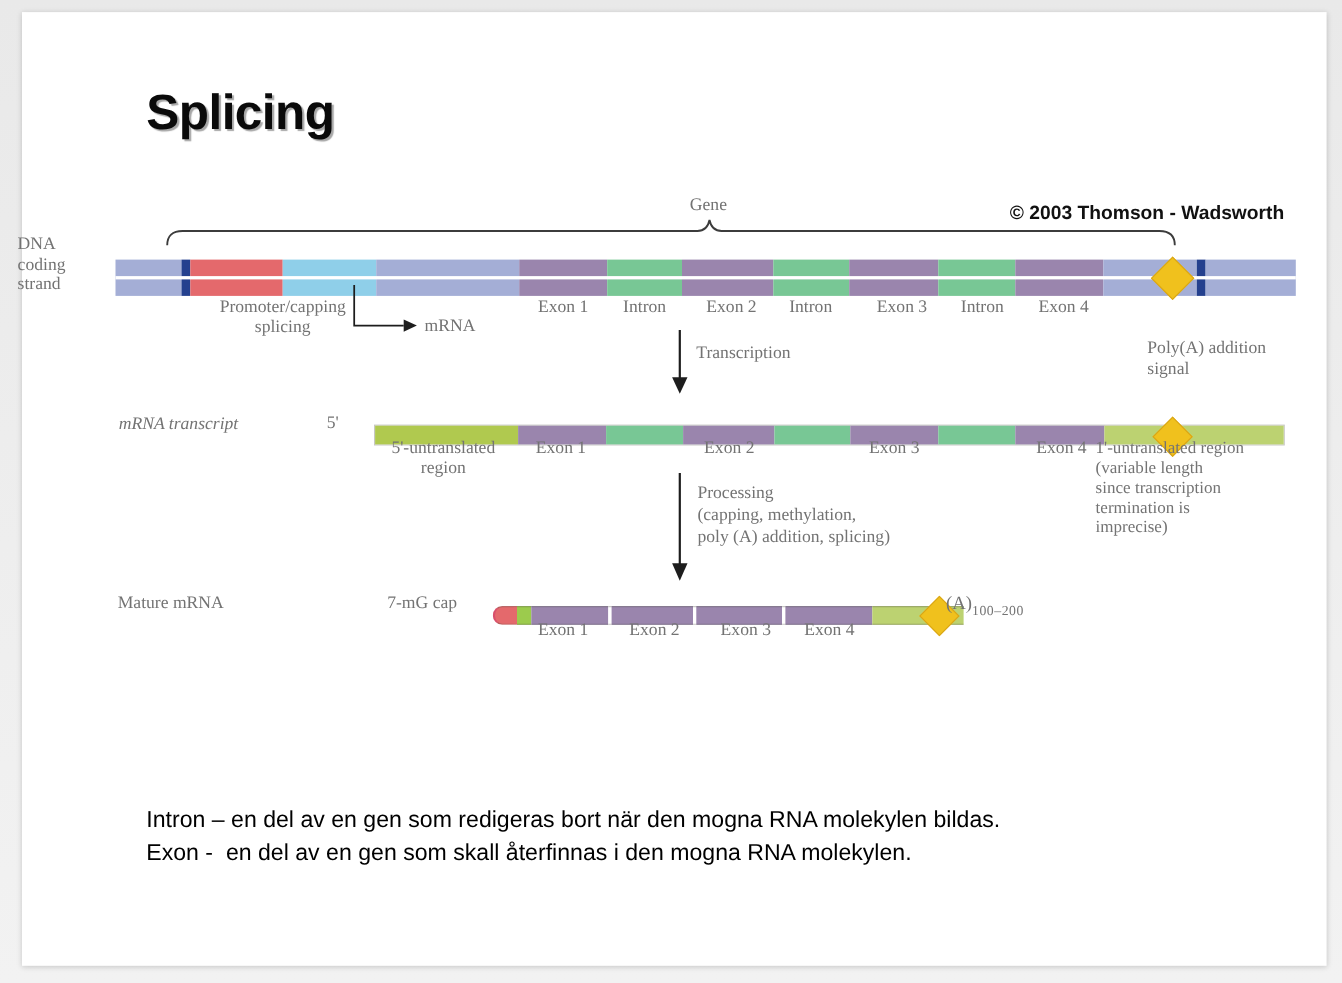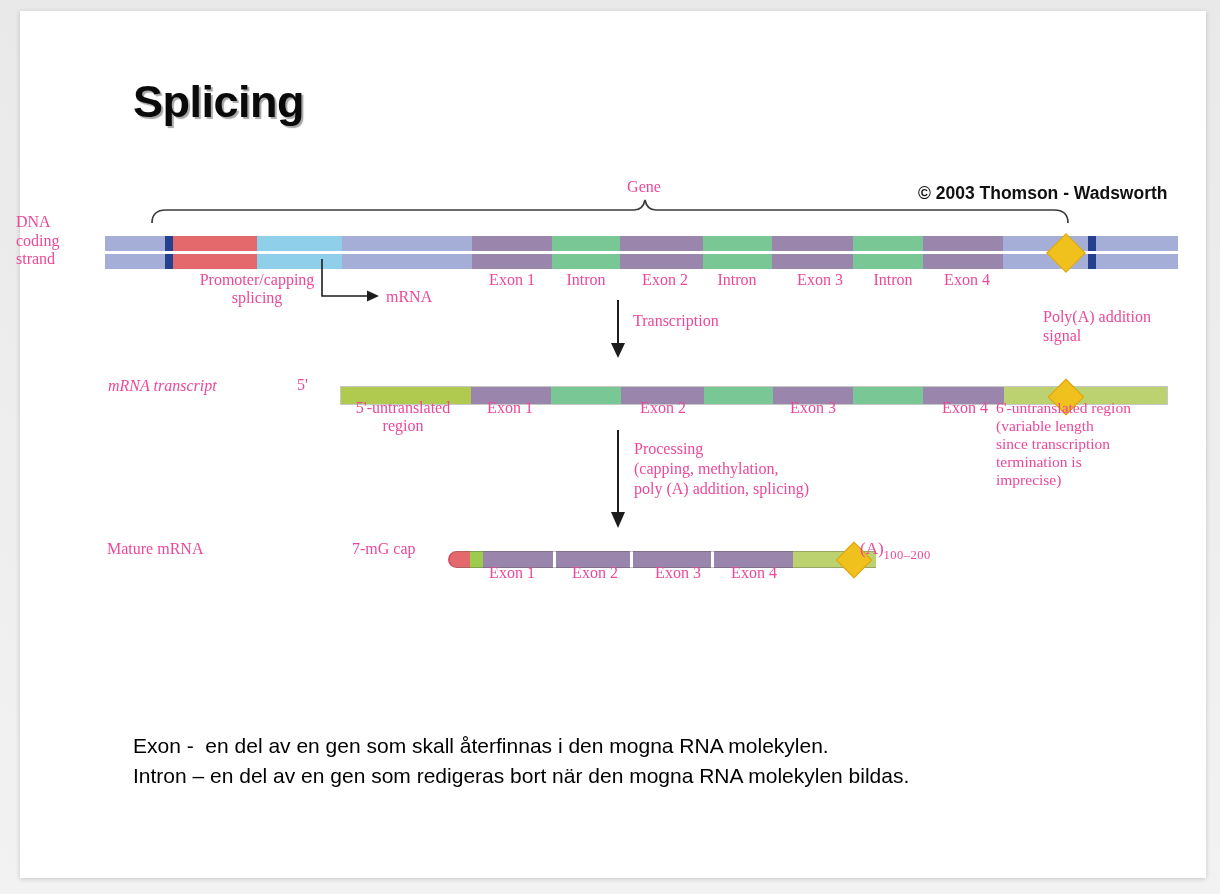--- a/index.html
+++ b/index.html
@@ -1,20 +1,20 @@
 <!DOCTYPE html>
 <html><head>
 <meta charset="utf-8">
 <style>
   html,body{margin:0;padding:0;}
   body{background:#ededed;font-family:"Liberation Sans",sans-serif;}
   #stage{position:relative;width:1220px;height:894px;overflow:hidden;background:linear-gradient(#e9e9e9,#f2f2f2);}
   #slide{position:absolute;left:20px;top:11px;width:1186px;height:867px;background:#ffffff;box-shadow:0 1px 5px rgba(0,0,0,0.18);}
   .abs{position:absolute;}
-  .serif{font-family:"Liberation Serif","DejaVu Serif",serif;font-size:16px;color:#ec4899;white-space:nowrap;}
+  .serif{font-family:"Liberation Serif","DejaVu Serif",serif;font-size:16px;color:#737373;white-space:nowrap;}
   .ctr{transform:translateX(-50%);}
   .small{font-size:15.5px;line-height:18px;}
 
   
   :root{
     --flank:#a4aed6; --boundary:#24408e; --promoter:#e4696c; --enhancer:#8fcfe9;
     --exon:#9a85ad; --intron:#78c795; --utr5:#b0c94f; --utr3:#bcd271;
     --gold:#f0c11d; --capfill:#e4696c; --capline:#d94f6b; --sliver:#9ccb4d;
   }
 
@@ -128,21 +128,21 @@
     </div>
 
     <div class="abs serif ctr" style="left:383px;top:388px;">5'-untranslated</div>
     <div class="abs serif ctr" style="left:383px;top:406px;">region</div>
     <div class="abs serif ctr" style="left:490px;top:388px;">Exon 1</div>
     <div class="abs serif ctr" style="left:643px;top:388px;">Exon 2</div>
     <div class="abs serif ctr" style="left:793px;top:388px;">Exon 3</div>
     <div class="abs serif ctr" style="left:945px;top:388px;">Exon 4</div>
 
     <div class="abs serif small" style="left:976px;top:388px;">
-      <div>6'-untranslated region</div>
+      <div>1'-untranslated region</div>
       <div>(variable length</div>
       <div>since transcription</div>
       <div>termination is</div>
       <div>imprecise)</div>
     </div>
 
     <svg class="abs" style="left:585px;top:419px;" width="26" height="100" viewBox="0 0 26 100">
       <line x1="13" y1="0" x2="13" y2="84" stroke="#1d1d1d" stroke-width="2"></line>
       <polygon points="6,82 20,82 13,98" fill="#1d1d1d"></polygon>
     </svg>
@@ -172,18 +172,18 @@
     <div class="abs serif" style="left:840px;top:528px;font-size:17px;">
       <span>(A)</span><span class="sub">100–200</span>
     </div>
 
     <div class="abs serif ctr" style="left:492px;top:553px;">Exon 1</div>
     <div class="abs serif ctr" style="left:575px;top:553px;">Exon 2</div>
     <div class="abs serif ctr" style="left:658px;top:553px;">Exon 3</div>
     <div class="abs serif ctr" style="left:734px;top:553px;">Exon 4</div>
 
     <div class="abs notes" style="left:113px;top:720px;">
+      <div class="note-line">Intron – en del av en gen som redigeras bort när den mogna RNA molekylen bildas.</div>
       <div class="note-line">Exon -  en del av en gen som skall återfinnas i den mogna RNA molekylen.</div>
-      <div class="note-line">Intron – en del av en gen som redigeras bort när den mogna RNA molekylen bildas.</div>
     </div>
 
   </div>
 </div>
 
 </body></html>

